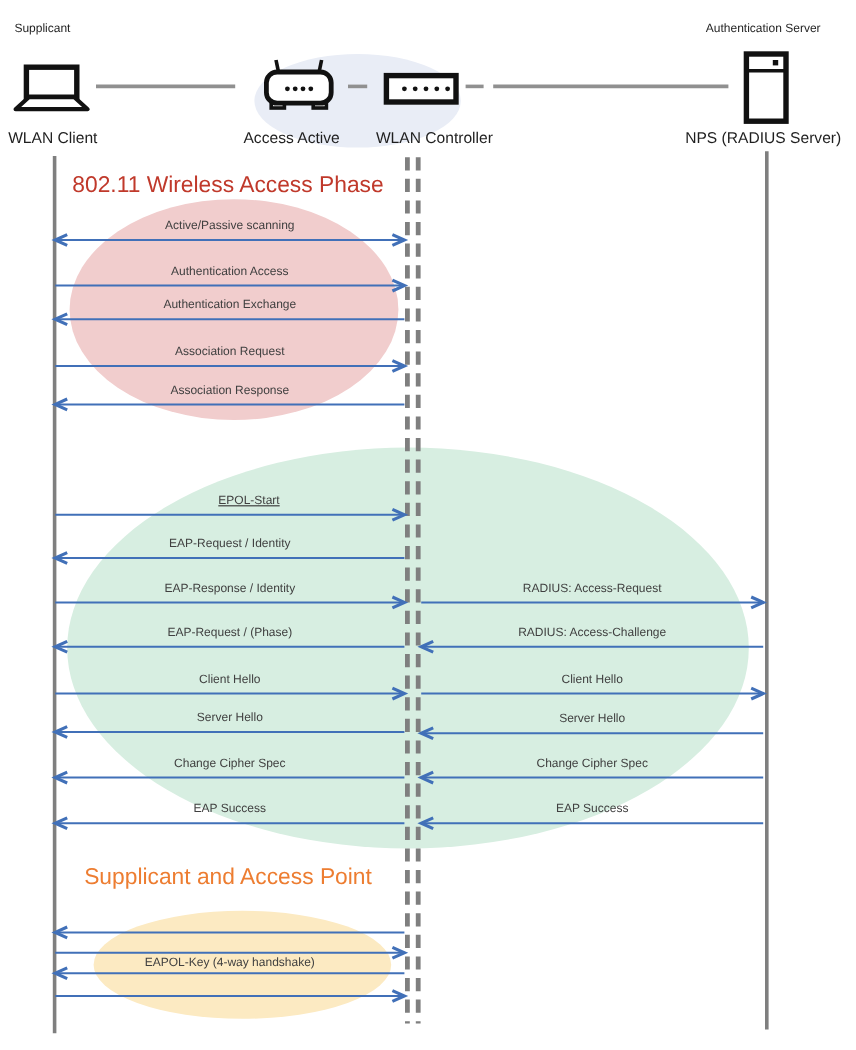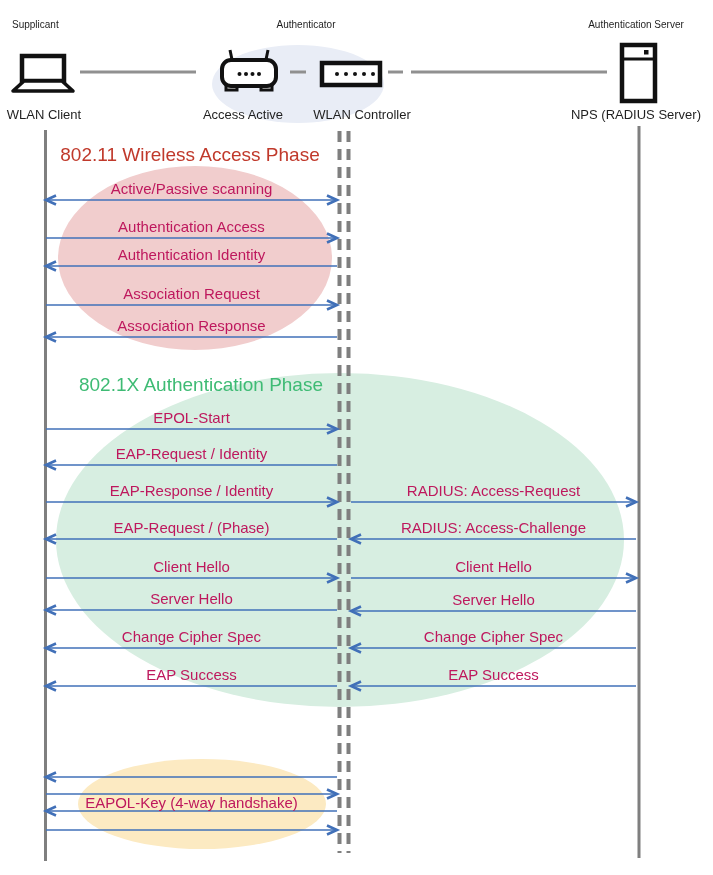--- a/index.html
+++ b/index.html
@@ -7,22 +7,22 @@
     position:relative;width:713px;height:875px;background:#ffffff;overflow:hidden;
     font-family:"Liberation Sans","DejaVu Sans",sans-serif;color:#242424;
   }
   .stage svg{position:absolute;left:0;top:0;}
   .lbl{position:absolute;white-space:nowrap;}
   .role-label{font-size:10px;color:#1f1f1f;}
   .device-label{font-size:13px;color:#1f1f1f;}
   .centered{text-align:center;white-space:nowrap;}
   .phase-title{position:absolute;text-align:center;font-size:19px;line-height:17px;white-space:nowrap;}
   .msg-label{
-    position:absolute;text-align:center;font-size:15px;height:16px;line-height:16px;
-    color:#be185d;white-space:nowrap;pointer-events:none;
+    position:absolute;text-align:center;font-size:10px;height:16px;line-height:16px;
+    color:#404040;white-space:nowrap;pointer-events:none;
   }
 </style>
 </head>
 <body>
 
 <div class="stage">
 
   <svg width="713" height="875" viewBox="0 0 713 875">
 
     <ellipse cx="298" cy="84" rx="86" ry="39" fill="#E9EDF6"></ellipse>
@@ -167,40 +167,39 @@
           <polyline points="56,806.5 46,811 56,815.5" fill="none" stroke="#4170B8" stroke-width="2.6"></polyline>
         </g>
         <g>
           <line x1="46" y1="830" x2="337" y2="830" stroke="#4170B8" stroke-width="1.7"></line>
           <polyline points="327,825.5 337,830 327,834.5" fill="none" stroke="#4170B8" stroke-width="2.6"></polyline>
         </g>
       </g>
   </svg>
 
   <div class="lbl role-label" style="left:12px;top:19px;">Supplicant</div>
-  <div class="lbl role-label centered" style="left:226px;top:19px;width:160px;">Authenticator</div>
   <div class="lbl role-label centered" style="left:556px;top:19px;width:160px;">Authentication Server</div>
 
   <div class="lbl device-label centered" style="left:0px;top:107px;width:88px;">WLAN Client</div>
   <div class="lbl device-label centered" style="left:183px;top:107px;width:120px;">Access Active</div>
   <div class="lbl device-label centered" style="left:292px;top:107px;width:140px;">WLAN Controller</div>
   <div class="lbl device-label centered" style="left:551px;top:107px;width:170px;">NPS (RADIUS Server)</div>
 
   <div class="phase-title" style="left: 40px; top: 146px; width: 300px; color: rgb(192, 57, 43);">802.11 Wireless Access Phase</div>
-  <div class="phase-title" style="left: 51px; top: 376px; width: 300px; color: rgb(62, 187, 116);">802.1X Authentication Phase</div>
   <div class="phase-title" style="left: 40px; top: 723px; width: 300px; color: rgb(237, 125, 49);">
+    <div>Supplicant and Access Point</div>
   </div>
 
   <div>
       <div class="msg-label" style="left: 46px; width: 291px; top: 181px;">Active/Passive scanning</div>
       <div class="msg-label" style="left: 46px; width: 291px; top: 219px;">Authentication Access</div>
-      <div class="msg-label" style="left: 46px; width: 291px; top: 247px;">Authentication Identity</div>
+      <div class="msg-label" style="left: 46px; width: 291px; top: 247px;">Authentication Exchange</div>
       <div class="msg-label" style="left: 46px; width: 291px; top: 286px;">Association Request</div>
       <div class="msg-label" style="left: 46px; width: 291px; top: 318px;">Association Response</div>
-      <div class="msg-label" style="left: 46px; width: 291px; top: 410px;">EPOL-Start</div>
+      <div class="msg-label" style="left: 62px; width: 291px; top: 410px; text-decoration: underline;">EPOL-Start</div>
       <div class="msg-label" style="left: 46px; width: 291px; top: 446px;">EAP-Request / Identity</div>
       <div class="msg-label" style="left: 46px; width: 291px; top: 483px;">EAP-Response / Identity</div>
       <div class="msg-label" style="left: 351px; width: 285px; top: 483px;">RADIUS: Access-Request</div>
       <div class="msg-label" style="left: 46px; width: 291px; top: 520px;">EAP-Request / (Phase)</div>
       <div class="msg-label" style="left: 351px; width: 285px; top: 520px;">RADIUS: Access-Challenge</div>
       <div class="msg-label" style="left: 46px; width: 291px; top: 559px;">Client Hello</div>
       <div class="msg-label" style="left: 351px; width: 285px; top: 559px;">Client Hello</div>
       <div class="msg-label" style="left: 46px; width: 291px; top: 591px;">Server Hello</div>
       <div class="msg-label" style="left: 351px; width: 285px; top: 592px;">Server Hello</div>
       <div class="msg-label" style="left: 46px; width: 291px; top: 629px;">Change Cipher Spec</div>

